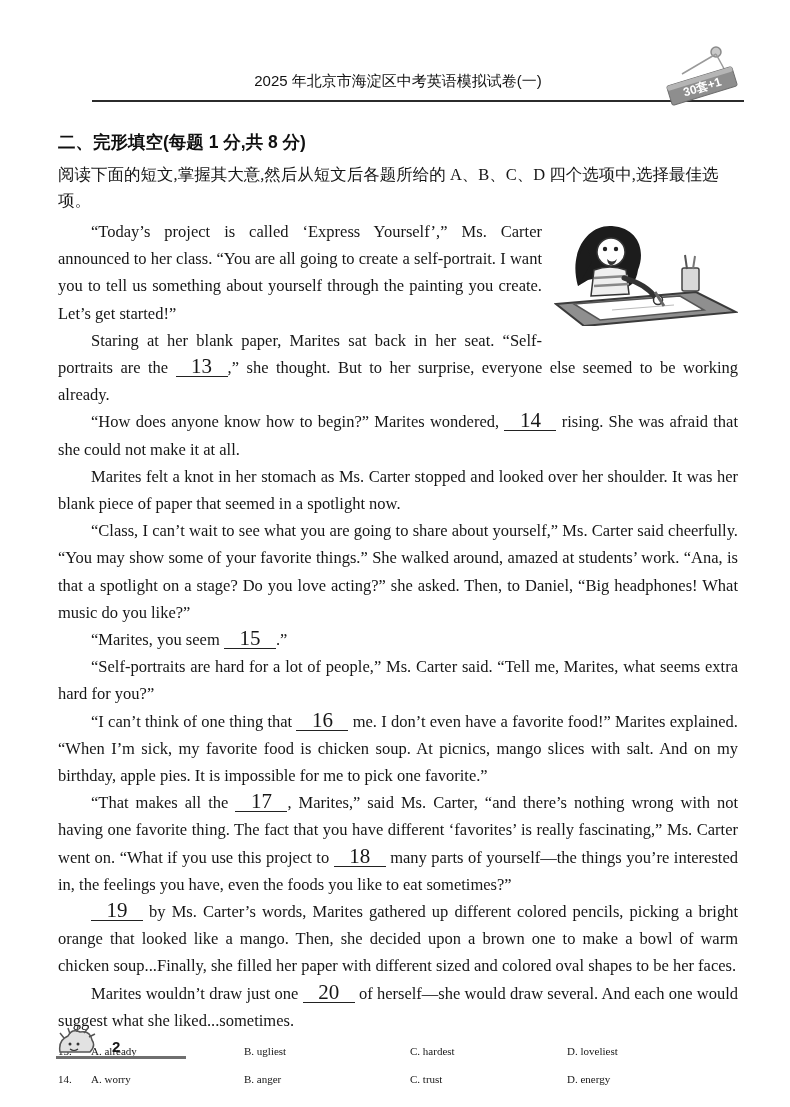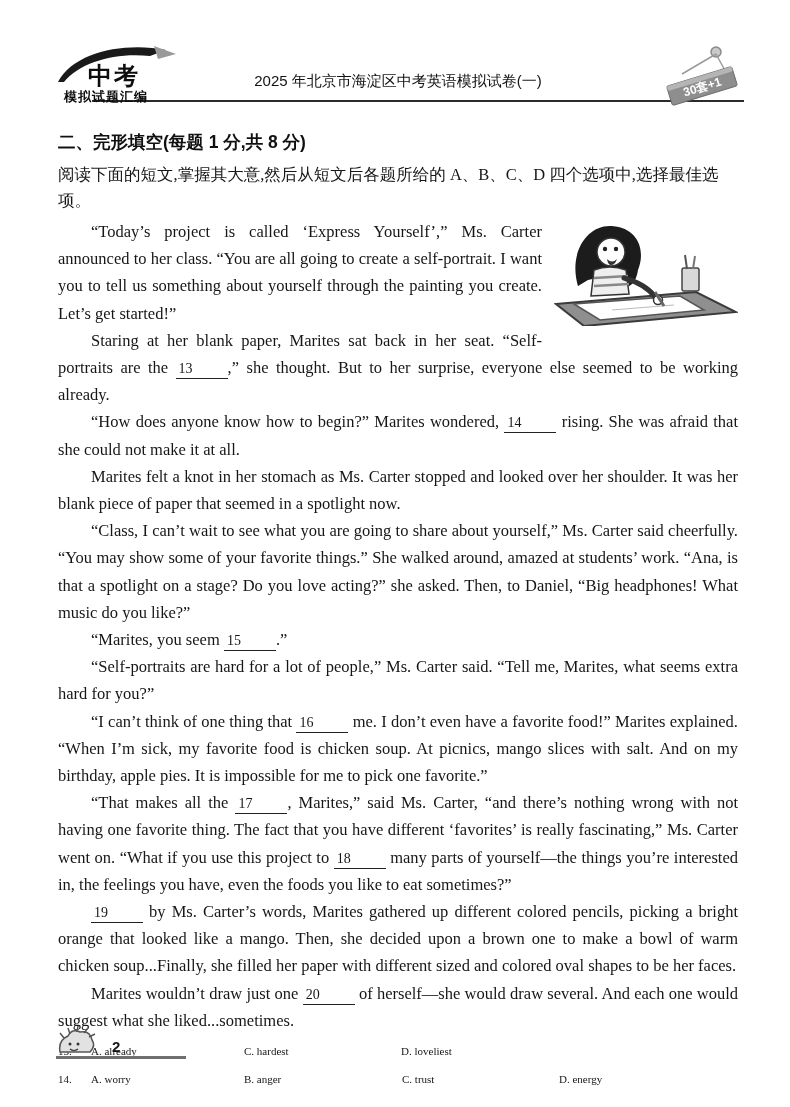--- a/index.html
+++ b/index.html
@@ -24,55 +24,47 @@
 
   
   .section-heading{font-family:"Liberation Sans","DejaVu Sans",sans-serif;font-weight:bold;
     font-size:17.5px;margin:12px 0 8px;color:#101010;}
   .instruction{font-size:16.5px;margin:0 0 4px;line-height:26px;}
 
   
   .passage{margin-top:0;}
   .illus{float:right;width:184px;height:104px;margin:4px 0 8px 12px;}
   .para{margin:0;text-indent:2em;text-align:justify;font-size:16.5px;line-height:27.2px;}
-  .blank{display:inline-block;text-indent:0;min-width:46px;
-    border-bottom:1.4px solid #222;font-size:14px;line-height:19px;padding:0 3px;vertical-align:baseline;}
+  .blank{display:inline-block;text-indent:0;min-width:46px;text-align:center;
+    border-bottom:1.4px solid #222;font-size:21px;line-height:19px;padding:0 3px;vertical-align:baseline;}
 
   
   .options{margin-top:3px;}
   .opt-row{display:flex;font-size:11px;line-height:28px;}
   .opt-num{width:33px;flex:none;}
   .opt-c0{width:153px;flex:none;}
   .opt-c1{width:158px;flex:none;}
-  .opt-c2{width:157px;flex:none;}
+  .opt-c2{width:157px;flex:none;margin-left:8px;}
   .opt-c3{flex:1;}
 
   
   .footer{position:absolute;left:56px;top:1026px;width:130px;display:flex;align-items:flex-end;
     border-bottom:3px solid #6f6f6f;padding-bottom:0;}
   .doodle{width:40px;height:30px;flex:none;}
   .page-num{font-family:"Liberation Sans","DejaVu Sans",sans-serif;font-weight:bold;font-size:15px;
     margin-left:16px;line-height:18px;}
 </style>
 </head>
 <body>
 
 <div class="page">
 
   <div class="header">
     <div class="header-rule"></div>
 
-    <div class="logo">
-      <svg class="swoosh" viewBox="0 0 128 40">
-        <path d="M4 38 C 20 8, 70 -2, 112 6 L 96 12 C 62 8, 26 18, 10 38 Z" fill="#1a1a1a"></path>
-        <path d="M100 2 L 122 10 L 104 15 Z" fill="#9a9a9a"></path>
-      </svg>
-      <div class="logo-line1">中考</div>
-      <div class="logo-line2">模拟试题汇编</div>
-    </div>
 
     <div class="title">2025 年北京市海淀区中考英语模拟试卷(一)</div>
 
     <svg class="corner-tag" viewBox="0 0 96 62">
       <circle cx="60" cy="8" r="5" fill="#c9c9c9" stroke="#8a8a8a" stroke-width="1.5"></circle>
       <line x1="60" y1="10" x2="26" y2="30" stroke="#9a9a9a" stroke-width="1.5"></line>
       <line x1="60" y1="10" x2="72" y2="32" stroke="#9a9a9a" stroke-width="1.5"></line>
       <g transform="rotate(-17 46 42)">
         <rect x="12" y="32" width="68" height="20" rx="2" fill="#8e8e8e" stroke="#6e6e6e"></rect>
         <rect x="12" y="32" width="68" height="5" rx="2" fill="#b5b5b5"></rect>
@@ -123,20 +115,21 @@
       <p class="para">“I can’t think of one thing that <span class="blank">16</span> me. I don’t even have a favorite food!” Marites explained. “When I’m sick, my favorite food is chicken soup. At picnics, mango slices with salt. And on my birthday, apple pies. It is impossible for me to pick one favorite.”</p>
       <p class="para">“That makes all the <span class="blank">17</span>, Marites,” said Ms. Carter, “and there’s nothing wrong with not having one favorite thing. The fact that you have different ‘favorites’ is really fascinating,” Ms. Carter went on. “What if you use this project to <span class="blank">18</span> many parts of yourself—the things you’re interested in, the feelings you have, even the foods you like to eat sometimes?”</p>
       <p class="para"><span class="blank">19</span> by Ms. Carter’s words, Marites gathered up different colored pencils, picking a bright orange that looked like a mango. Then, she decided upon a brown one to make a bowl of warm chicken soup...Finally, she filled her paper with different sized and colored oval shapes to be her faces.</p>
       <p class="para">Marites wouldn’t draw just one <span class="blank">20</span> of herself—she would draw several. And each one would suggest what she liked...sometimes.</p>
     </div>
 
   <div class="options">
       <div class="opt-row">
         <span class="opt-num">13.</span>
         <span class="opt-c0">A. already</span>
+        <span class="opt-c1">B. ugliest</span>
         <span class="opt-c2">C. hardest</span>
         <span class="opt-c3">D. loveliest</span>
       </div>
       <div class="opt-row">
         <span class="opt-num">14.</span>
         <span class="opt-c0">A. worry</span>
         <span class="opt-c1">B. anger</span>
         <span class="opt-c2">C. trust</span>
         <span class="opt-c3">D. energy</span>
       </div>

